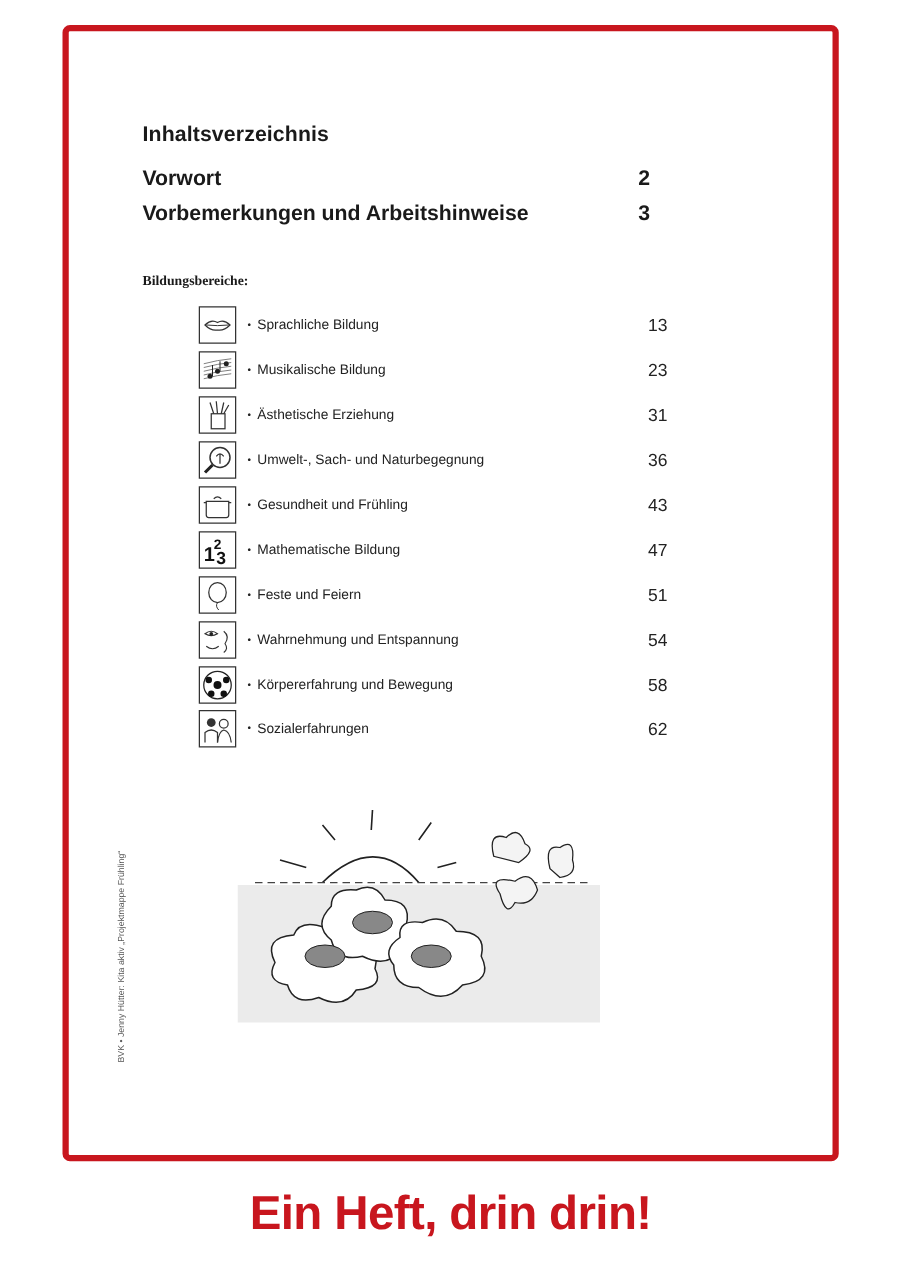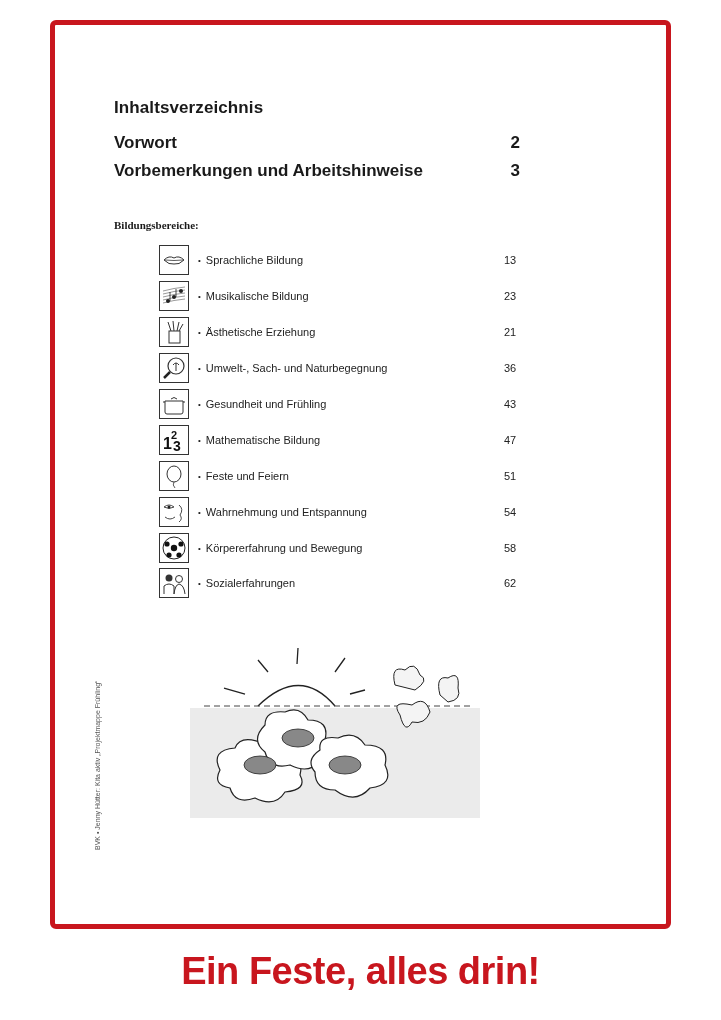--- a/index.html
+++ b/index.html
@@ -8,21 +8,21 @@
     .frame { position:absolute; left:50px; top:20px; width:611px; height:899px;
              border:5px solid #c8161e; border-radius:6px; background:#fff; }
     .toc-title { position:absolute; left:114px; top:98px; font-size:17px; font-weight:bold; letter-spacing:0.1px; }
     .toc-row { position:absolute; left:114px; width:406px; font-size:17px; font-weight:bold; display:flex; justify-content:space-between; }
     .section-head { position:absolute; left:114px; top:219px; font-size:11px; font-weight:bold;font-family:Liberation Serif, serif; }
     .cat-row { position:absolute; left:145px; width:375px; height:30px; display:flex; align-items:center;margin-left:14px; }
     .icon-box { width:28px; height:28px; border:1.5px solid #333; box-sizing:content-box; display:flex; align-items:center; justify-content:center; background:#fff; flex:none; }
     .icon-box svg { width:26px; height:26px; }
     .cat-label { margin-left:9px; font-size:11px; flex:1; color:#222; }
     .cat-label::before { content:"\2022"; font-size:8px; margin-right:5px; position:relative; top:-1px; }
-    .cat-page { font-size:11px; width:30px; color:#222; }
+    .cat-page { font-size:14px; text-align:right; width:30px; color:#222; }
     .sidecredit { position:absolute; left:94px; top:850px; transform-origin:left top; transform:rotate(-90deg);
                   font-size:7px; color:#555; white-space:nowrap; }
     .illustration { position:absolute; left:190px; top:640px; width:290px; height:180px; }
     .slogan { position:absolute; left:0; width:721px; top:950px; text-align:center; font-size:38px; font-weight:bold;
               color:#c8161e; letter-spacing:-0.5px; }
   </style>
 </head>
 <body>
 
 <div class="frame"></div>
@@ -66,21 +66,21 @@
 </div>
 
 <div class="cat-row" style="top:317px">
   <div class="icon-box">
     <svg viewBox="0 0 26 26">
         <rect x="8" y="12" width="11" height="12" fill="none" stroke="#333" stroke-width="1"></rect>
         <path d="M10 12 L7 3 M13 12 L12 2 M16 12 L18 3 M18 12 L22 5" stroke="#333" stroke-width="1"></path>
       </svg>
   </div>
   <span class="cat-label">Ästhetische Erziehung</span>
-  <span class="cat-page">21</span>
+  <span class="cat-page">31</span>
 </div>
 
 <div class="cat-row" style="top:353px">
   <div class="icon-box">
     <svg viewBox="0 0 26 26">
         <circle cx="15" cy="11" r="8" fill="none" stroke="#333" stroke-width="1.2"></circle>
         <path d="M9 17 L3 23" stroke="#222" stroke-width="2.5"></path>
         <path d="M15 8 V16 M12 10 Q15 6 18 10" stroke="#333" stroke-width="1" fill="none"></path>
       </svg>
   </div>
@@ -186,13 +186,13 @@
       <ellipse cx="155" cy="125" rx="16" ry="9"></ellipse>
     </g>
     <g stroke="#222" stroke-width="1" fill="#f4f4f4">
       <path d="M205 45 Q200 25 215 30 Q225 20 230 35 Q240 40 225 50 Z"></path>
       <path d="M250 55 Q245 35 258 38 Q270 30 268 48 Q272 60 258 62 Z"></path>
       <path d="M210 75 Q200 60 222 65 Q235 55 240 72 Q235 85 222 82 Q215 95 210 75Z"></path>
     </g>
   </svg>
 </div>
 
-<div class="slogan">Ein Feste, alles drin!</div>
+<div class="slogan">Ein Heft, drin drin!</div>
 
 </body></html>

